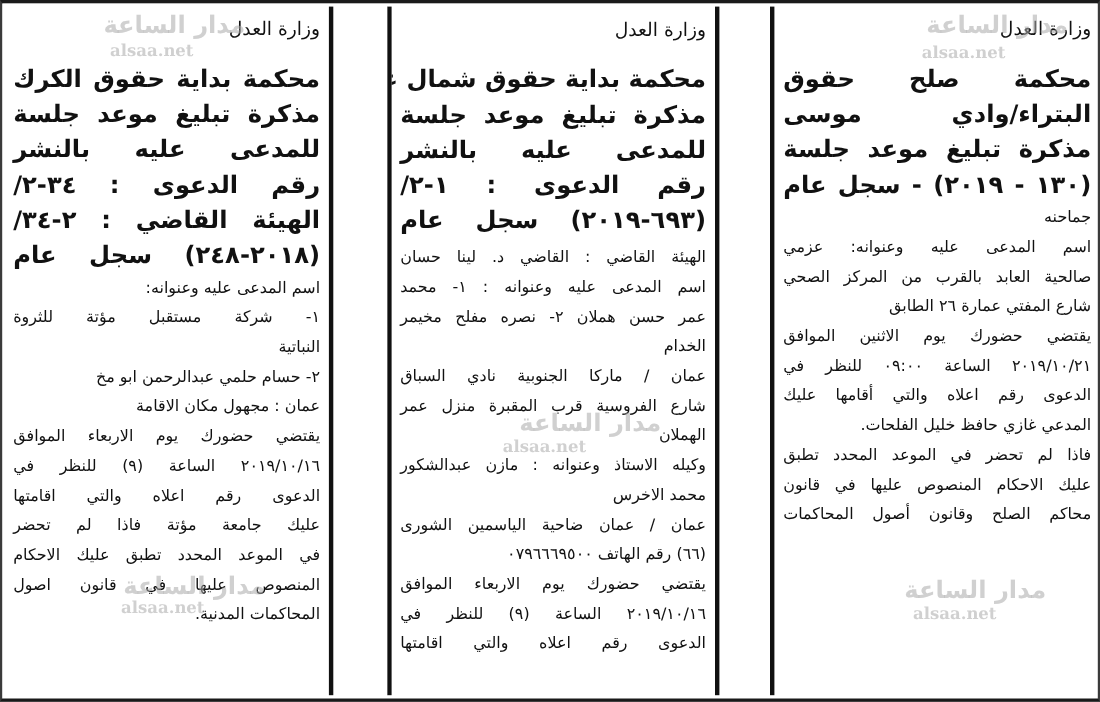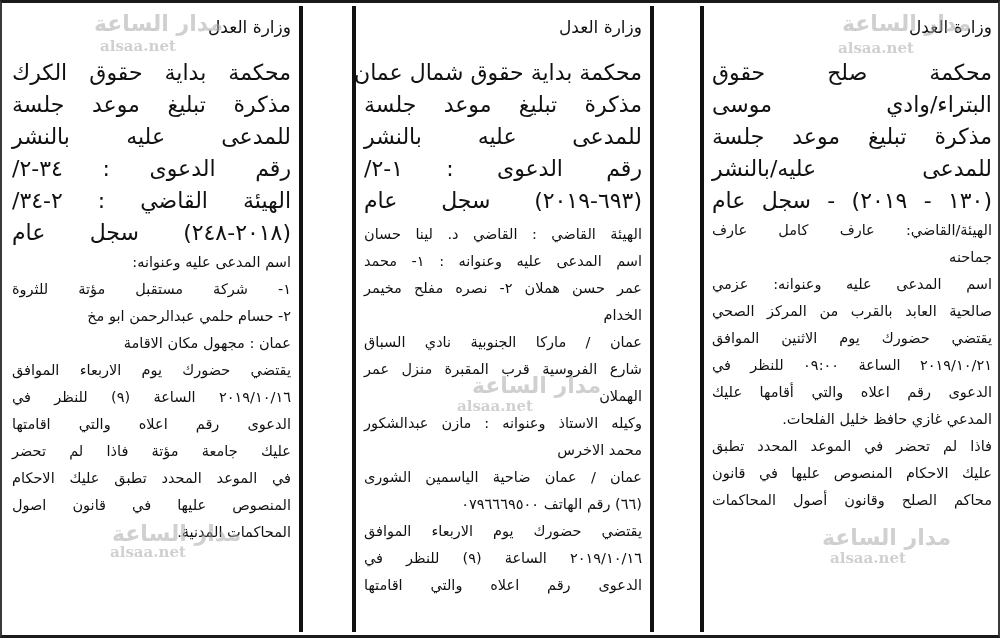--- a/index.html
+++ b/index.html
@@ -33,21 +33,21 @@
       position: absolute; top: 3px; bottom: 3px; background: #fff;
     }
     .g1 { left: 301px; width: 49px; }
     .g2 { left: 652px; width: 46px; }
 
     .ministry {
       text-align: right; font-weight: normal; font-size: 17px;
       line-height: 22px; margin-top: 10px; margin-bottom: 19px;
     }
     .big {
-      font-weight: normal; font-size: 22px; line-height: 32px;
+      font-weight: bold; font-size: 22px; line-height: 32px;
       text-align-last: justify; white-space: nowrap; letter-spacing: 1px;
     }
     .small {
       font-weight: normal; font-size: 14.5px; line-height: 27px;
       text-align-last: auto;
     }
     .small.j { text-align-last: justify; }
     .watermark {
       position: absolute; direction: ltr;
       color: rgba(170,170,170,0.55);
@@ -60,26 +60,25 @@
 </head>
 <body>
 
 <div class="sheet">
 
   <div class="col c1">
     <div class="ministry">وزارة العدل</div>
     <div class="big">محكمة صلح حقوق</div>
     <div class="big">البتراء/وادي موسى</div>
     <div class="big">مذكرة تبليغ موعد جلسة</div>
-    <div class="big">للمدعى عليه/بالنشر</div>
     <div class="big">(١٣٠ - ٢٠١٩) - سجل عام</div>
-    <div class="small j">الهيئة/القاضي: عارف كامل عارف</div>
     <div class="small">جماحنه</div>
     <div class="small j">اسم المدعى عليه وعنوانه: عزمي</div>
     <div class="small j">صالحية العابد بالقرب من المركز الصحي</div>
+    <div class="small">شارع المفتي عمارة ٢٦ الطابق</div>
     <div class="small j">يقتضي حضورك يوم الاثنين الموافق</div>
     <div class="small j">٢٠١٩/١٠/٢١ الساعة ٠٩:٠٠ للنظر في</div>
     <div class="small j">الدعوى رقم اعلاه والتي أقامها عليك</div>
     <div class="small">المدعي غازي حافظ خليل الفلحات.</div>
     <div class="small j">فاذا لم تحضر في الموعد المحدد تطبق</div>
     <div class="small j">عليك الاحكام المنصوص عليها في قانون</div>
     <div class="small j">محاكم الصلح وقانون أصول المحاكمات</div>
 
   </div>
 
@@ -114,20 +113,21 @@
   <div class="col c3">
     <div class="ministry">وزارة العدل</div>
     <div class="big">محكمة بداية حقوق الكرك</div>
     <div class="big">مذكرة تبليغ موعد جلسة</div>
     <div class="big">للمدعى عليه بالنشر</div>
     <div class="big">رقم الدعوى : ٣٤-٢/</div>
     <div class="big">الهيئة القاضي : ٢-٣٤/</div>
     <div class="big">(٢٠١٨-٢٤٨) سجل عام</div>
     <div class="small">اسم المدعى عليه وعنوانه:</div>
     <div class="small j">١- شركة مستقبل مؤتة للثروة</div>
+    <div class="small">النباتية</div>
     <div class="small">٢- حسام حلمي عبدالرحمن ابو مخ</div>
     <div class="small">عمان : مجهول مكان الاقامة</div>
     <div class="small j">يقتضي حضورك يوم الاربعاء الموافق</div>
     <div class="small j">٢٠١٩/١٠/١٦ الساعة (٩) للنظر في</div>
     <div class="small j">الدعوى رقم اعلاه والتي اقامتها</div>
     <div class="small j">عليك جامعة مؤتة فاذا لم تحضر</div>
     <div class="small j">في الموعد المحدد تطبق عليك الاحكام</div>
     <div class="small j">المنصوص عليها في قانون اصول</div>
     <div class="small">المحاكمات المدنية.</div>
   </div>

